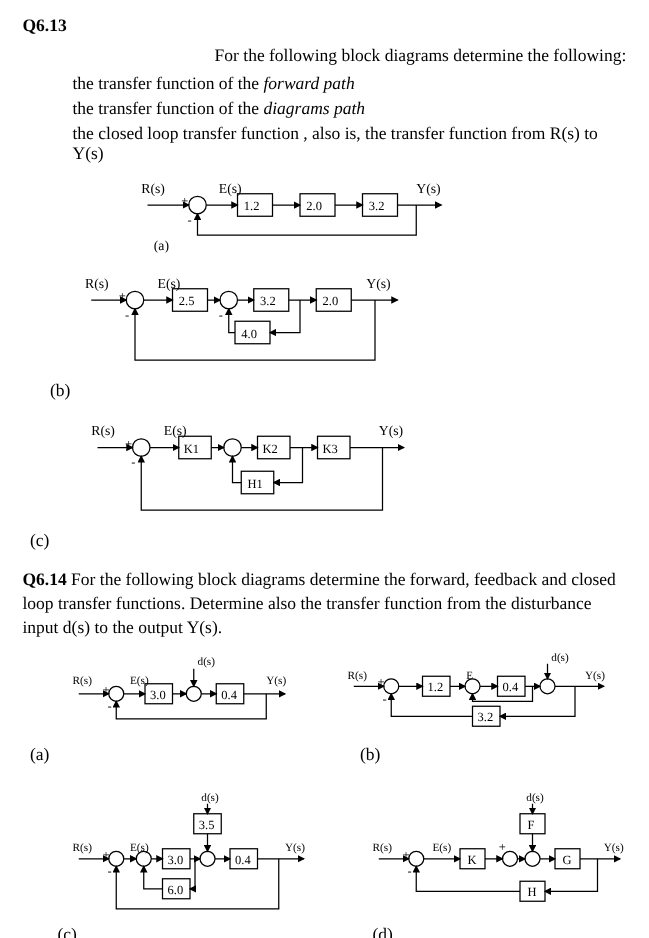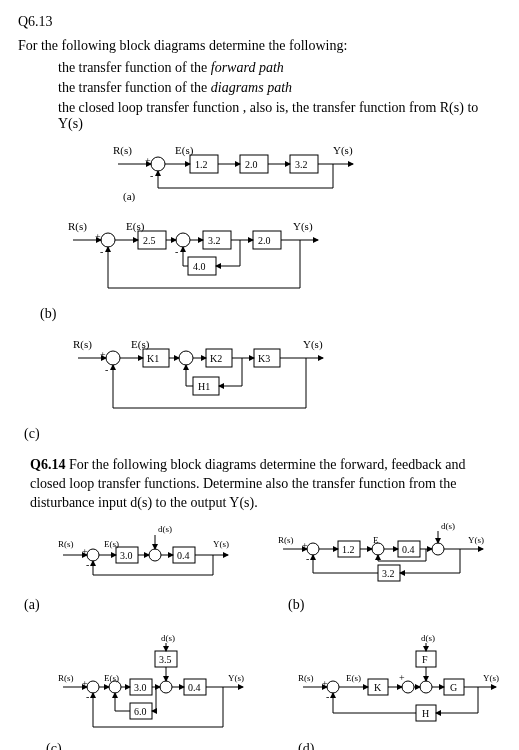--- a/index.html
+++ b/index.html
@@ -5,34 +5,34 @@
   body {
     font-family: "Times New Roman", Times, serif;
     font-size: 14px;
     color: #000;
     background: #fff;
     margin: 0;
     padding: 14px 18px;
     width: 519px;
     box-sizing: border-box;
   }
-  .q-title { font-weight: normal; margin-bottom: 8px; }
-  .q-intro { margin-bottom: 6px; }
+  .q-title { font-weight: bold; margin-bottom: 8px; }
+  .q-intro { margin-bottom: 6px; text-align: right; }
   .bullets { margin-left: 40px; }
   .bullets div { margin-bottom: 4px; }
   .ital { font-style: italic; }
   .diagram-wrap { margin: 10px 0 14px 0; }
   .label-part { margin-left: 22px; }
   svg { display: block; }
   .sig { font-size: 11px; font-family: "Times New Roman", serif; }
   .blk { font-size: 10px; font-family: "Times New Roman", serif; }
   .small-sig { font-size: 9px; }
   .para { margin-bottom: 4px; }
   .row { display: flex; align-items: flex-start; }
-  .q614-intro { margin-top: 10px; line-height: 1.35; margin-left: 12px; }
+  .q614-intro { margin-top: 10px; line-height: 1.35; }
 </style>
 </head>
 <body>
 
 <div class="q-title">Q6.13</div>
 <div class="q-intro">For the following block diagrams determine the following:</div>
 <div class="bullets">
   <div>
     <span>the transfer function of the</span>
     <span class="ital">forward path</span>

